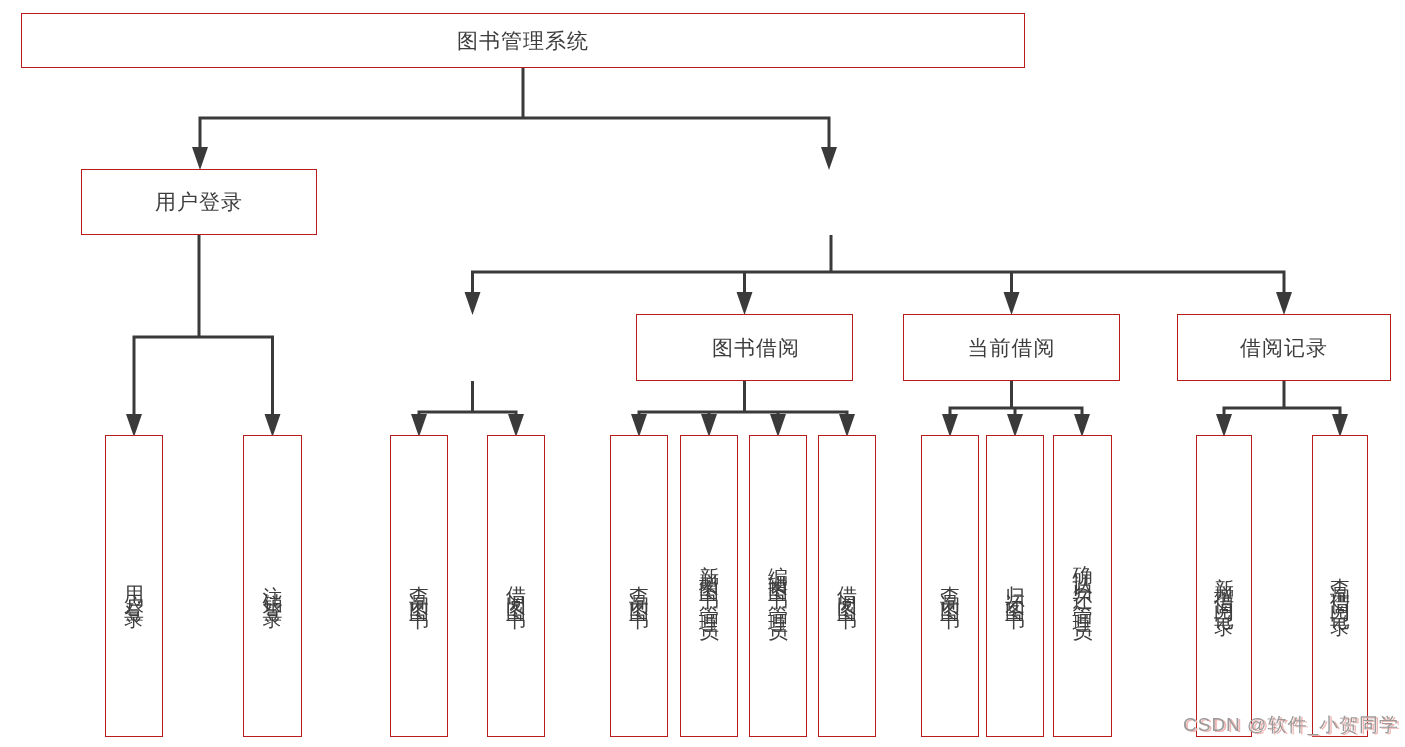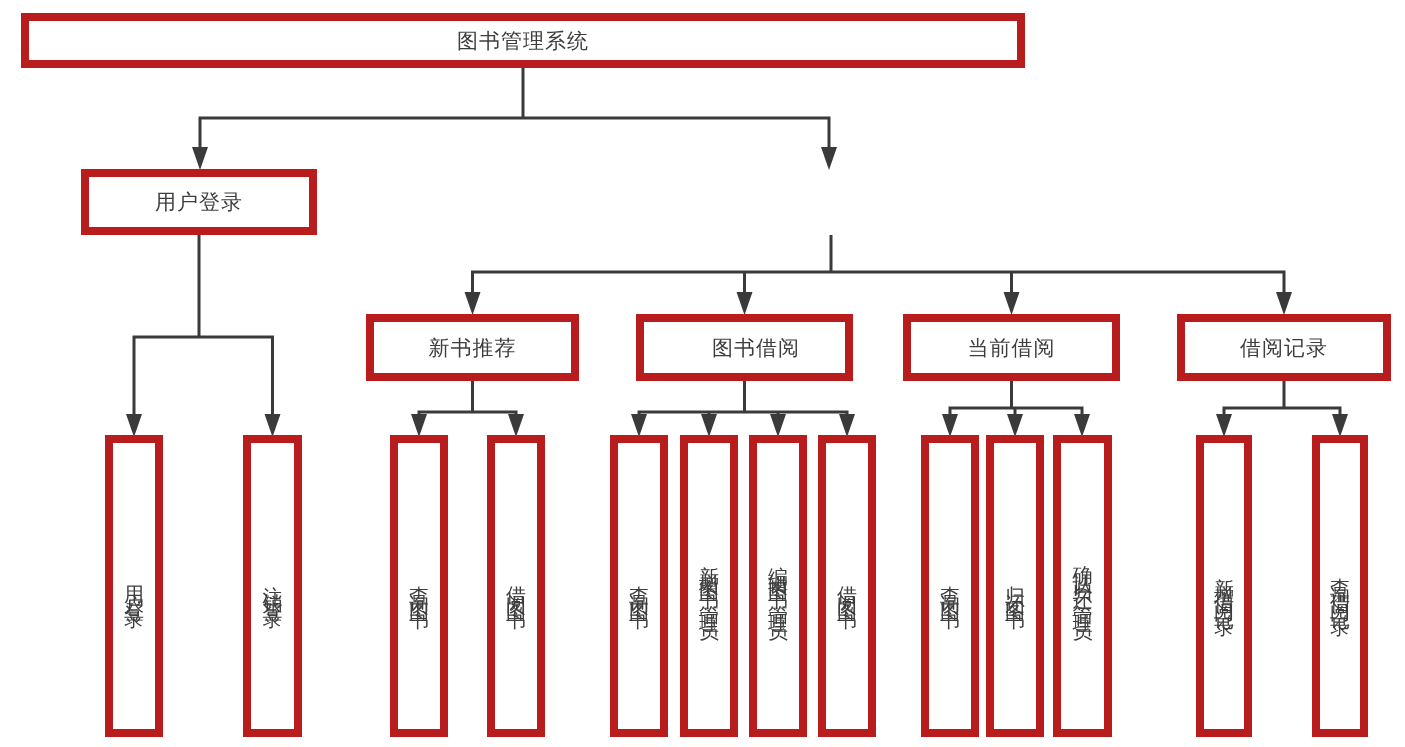--- a/index.html
+++ b/index.html
@@ -6,21 +6,21 @@
   html,body { background:#ffffff; }
   .stage {
     position:relative; width:1405px; height:747px;
     background:#ffffff; overflow:hidden;
     font-family:"Liberation Sans", sans-serif;
     color:#3d3d3d;
   }
   svg.wires { position:absolute; left:0; top:0; z-index:1; }
   .node {
     position:absolute; z-index:2;
-    background:#ffffff; border:8px solid #b91c1c;
+    background:#ffffff; border:1px solid #b91c1c;
     display:flex; align-items:center; justify-content:center;
     text-align:center;
   }
   .h-node { font-size:21px; letter-spacing:1px; }
   .v-node span {
     writing-mode:vertical-rl;
     font-size:20px; letter-spacing:8px; line-height:1.05;
     white-space:nowrap;
   }
   .watermark {
@@ -68,23 +68,20 @@
   </svg>
 
   <div class="node h-node" style="left:21px; top:13px; width:1004px; height:55px;">
     <span>图书管理系统</span>
   </div>
 
   <div class="node h-node" style="left:81px; top:169px; width:236px; height:66px;">
     <span>用户登录</span>
   </div>
 
-  <div class="node h-node" style="left:366px; top:314px; width:213px; height:67px;">
-    <span>新书推荐</span>
-  </div>
   <div class="node h-node" style="left:636px; top:314px; width:217px; height:67px;padding-left:23px;">
     <span>图书借阅</span>
   </div>
   <div class="node h-node" style="left:903px; top:314px; width:217px; height:67px;">
     <span>当前借阅</span>
   </div>
   <div class="node h-node" style="left:1177px; top:314px; width:214px; height:67px;">
     <span>借阅记录</span>
   </div>
 
@@ -125,14 +122,15 @@
     <span>确认归还（管理员）</span>
   </div>
 
   <div class="node v-node" style="left:1196px; top:435px; width:56px; height:302px;">
     <span>新增借阅记录</span>
   </div>
   <div class="node v-node" style="left:1312px; top:435px; width:56px; height:302px;">
     <span>查询借阅记录</span>
   </div>
 
+  <div class="watermark">CSDN @软件_小贺同学</div>
 
 </div>
 
 </body></html>

